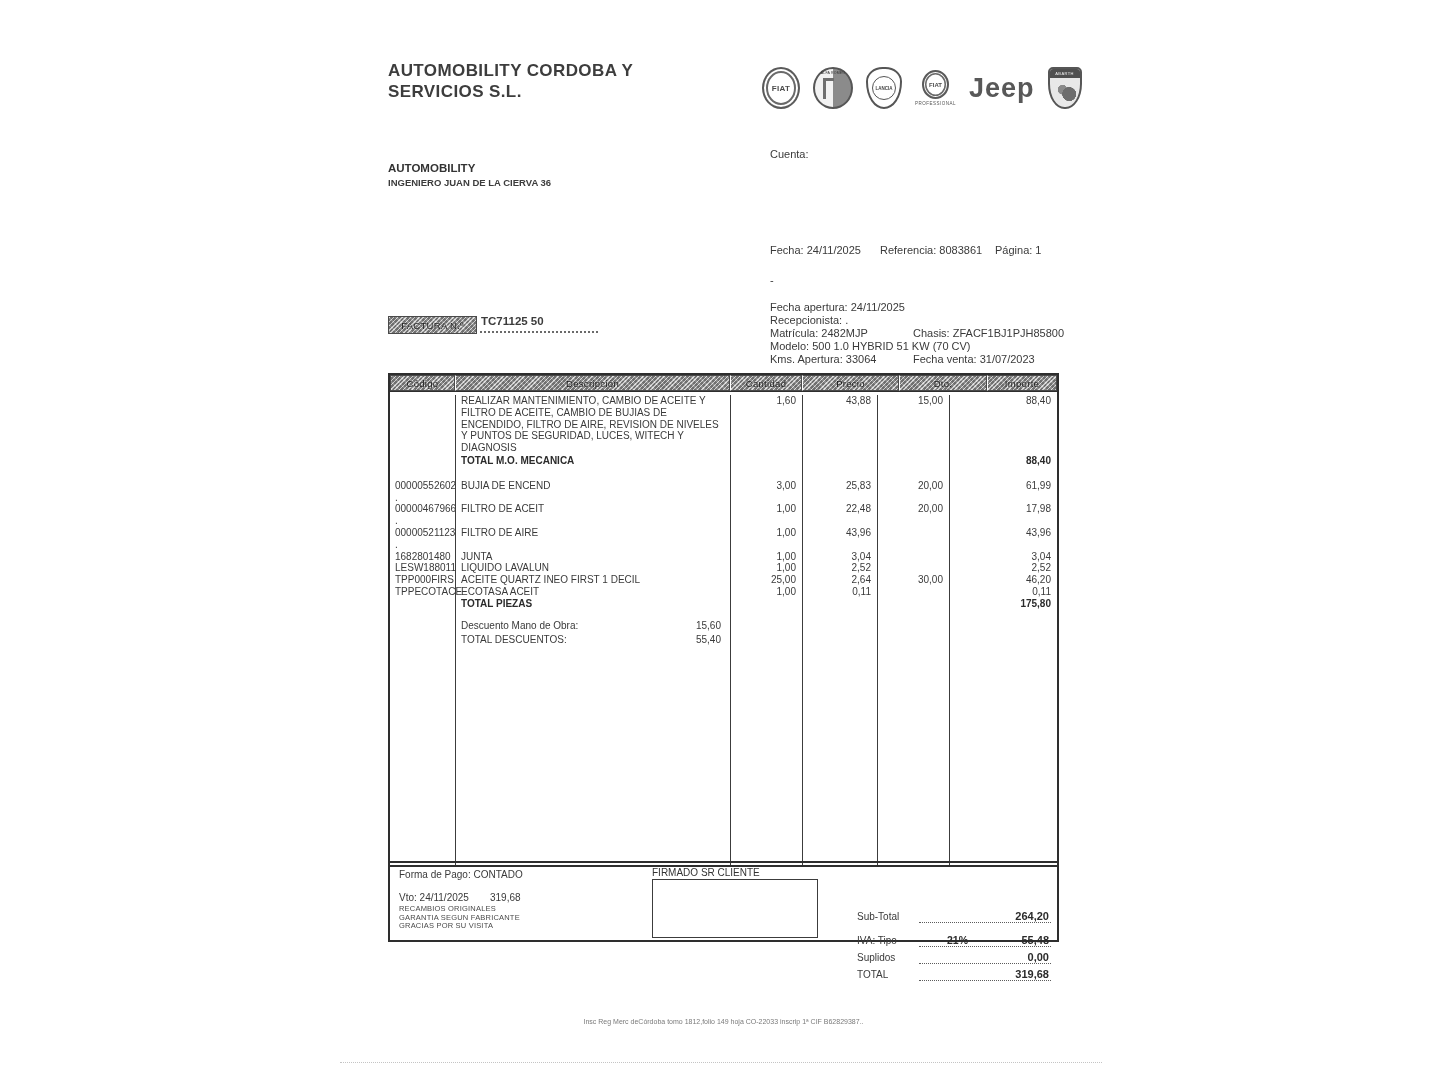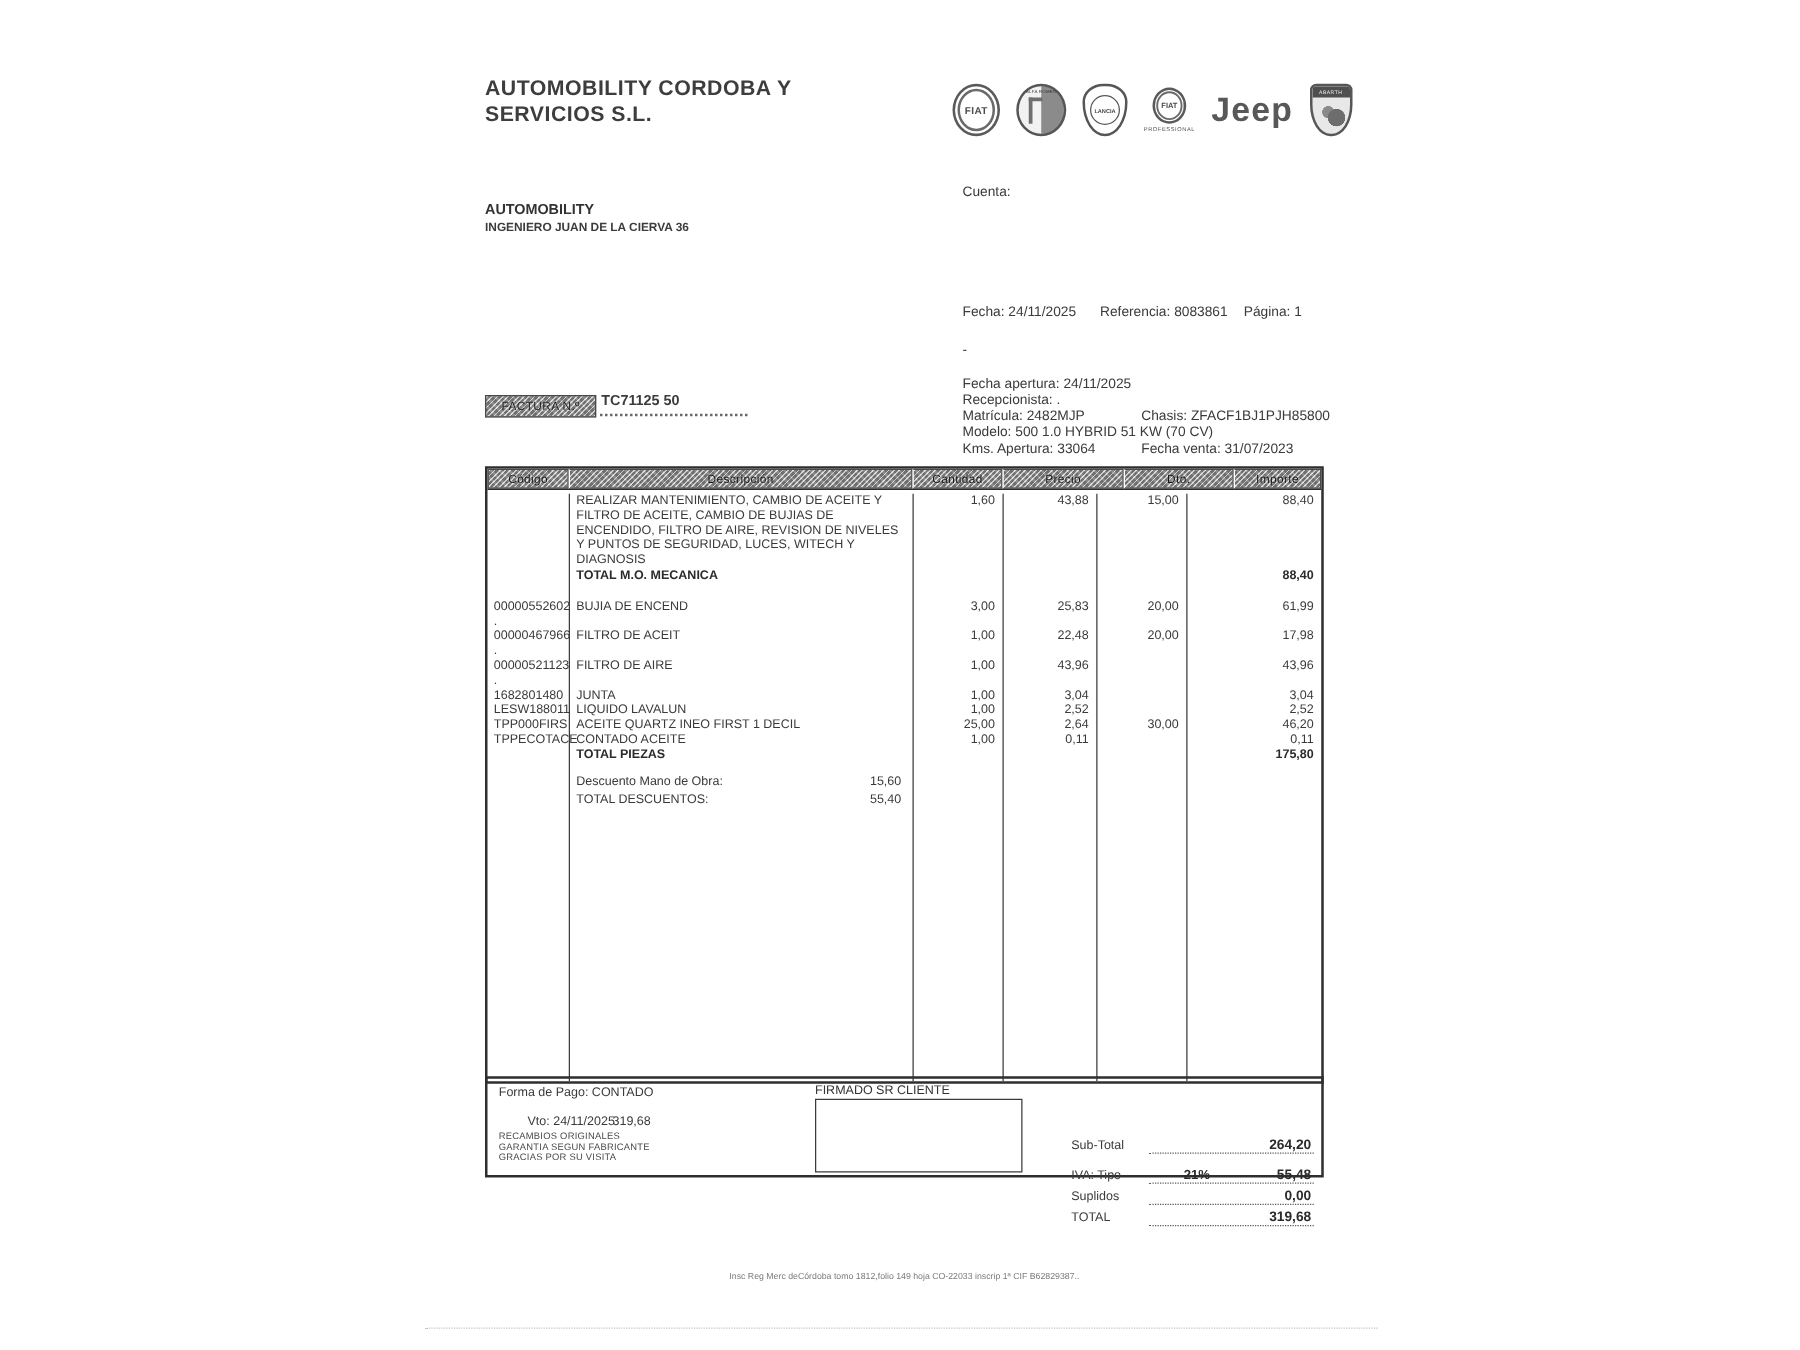--- a/index.html
+++ b/index.html
@@ -63,21 +63,21 @@
       repeating-linear-gradient(45deg, rgba(255,255,255,.25) 0 2px, rgba(95,95,95,.35) 2px 5px);
     border:1px solid #4a4a4a; }
   .fact-label { left:388px; top:316px; width:89px; height:18px; font-size:9.5px; color:#1d1d1d;
     display:flex; align-items:center; justify-content:center; letter-spacing:.3px;
     text-shadow:0 0 2px rgba(255,255,255,.8); }
   .fact-num { left:481px; top:315px; font-size:11.5px; font-weight:bold; color:#3c3c3c; }
   .fact-dots { left:480px; top:331px; width:118px; border-top:2px dotted #6a6a6a; }
 
   
   .tbl { left:388px; top:373px; width:671px; border:2px solid #2e2e2e; background:#fff; }
-  .thead { display:flex; height:17px; border-bottom:1px solid #2e2e2e; background:#737373; gap:0; }
+  .thead { display:flex; height:17px; border-bottom:1px solid #2e2e2e; background:#ef4444; gap:0; }
   .th { height:100%; font-size:9.5px; color:#161616; display:flex; align-items:center;
         justify-content:center; letter-spacing:.3px; text-shadow:0 0 2px rgba(255,255,255,.7); }
   .tbody { position:relative; height:470px; }
   .vline { position:absolute; top:0; bottom:0; width:1px; background:#3c3c3c; }
   .trow { display:flex; align-items:flex-start; line-height:11.8px; }
   .c-code { width:65px; padding-left:5px; font-size:10px; }
   .c-desc { width:275px; padding-left:6px; padding-right:8px; font-size:10px; }
   .c-qty { width:72px; } .c-price { width:75px; } .c-dto { width:72px; } .c-amt { flex:1; }
   .num { font-size:10px; text-align:right; padding-right:6px; }
   .bold { font-weight:bold; color:#2b2b2b; }
@@ -85,21 +85,21 @@
   .disc-row { display:flex; line-height:14px; font-size:10px; }
   .disc-spacer { width:71px; }
   .disc-label { width:190px; }
   .disc-val { width:70px; text-align:right; }
 
   
   .fbox { left:388px; top:861px; width:671px; height:81px; border:2px solid #2e2e2e; position:absolute; }
   .fpay { left:9px; top:6px; font-size:10px; }
   .fsign { left:262px; top:4px; width:166px; text-align:left; font-size:10px; color:#333; }
   .sigbox { left:262px; top:16px; width:166px; height:59px; border:1.5px solid #3c3c3c; }
-  .fvto { left:9px; top:29px; font-size:10px;margin-left:23px; }
+  .fvto { left:9px; top:29px; font-size:10px; }
   .fvto-amt { left:100px; top:29px; font-size:10px; }
   .fnotes { left:9px; top:42px; font-size:7.5px; line-height:8.5px; color:#4a4a4a; letter-spacing:.2px; }
   .tot-row { position:absolute; left:467px; right:6px; display:flex; align-items:flex-end; }
   .tot-label { width:62px; font-size:10px; padding-bottom:1px; }
   .tot-leader { flex:1; border-bottom:1.5px dotted #5c5c5c; display:flex; justify-content:flex-end;
                 position:relative; padding-bottom:0; }
   .tot-val { font-size:11px; font-weight:bold; color:#2b2b2b; padding-right:2px;margin-top:40px; }
   .iva-rate { position:absolute; left:28px; bottom:0; font-size:10.5px; font-weight:bold; color:#2b2b2b; }
 
   
@@ -235,21 +235,21 @@
       <div class="trow">
         <span class="c-code">TPP000FIRS</span>
         <span class="c-desc">ACEITE QUARTZ INEO FIRST 1 DECIL</span>
         <span class="c-qty num">25,00</span>
         <span class="c-price num">2,64</span>
         <span class="c-dto num">30,00</span>
         <span class="c-amt num">46,20</span>
       </div>
       <div class="trow">
         <span class="c-code">TPPECOTACE</span>
-        <span class="c-desc">CONTADO ACEITE</span>
+        <span class="c-desc">ECOTASA ACEIT</span>
         <span class="c-qty num">1,00</span>
         <span class="c-price num">0,11</span>
         <span class="c-dto num"></span>
         <span class="c-amt num">0,11</span>
       </div>
 
       <div class="trow">
         <span class="c-code"></span>
         <span class="c-desc bold">TOTAL PIEZAS</span>
         <span class="c-qty num"></span>

